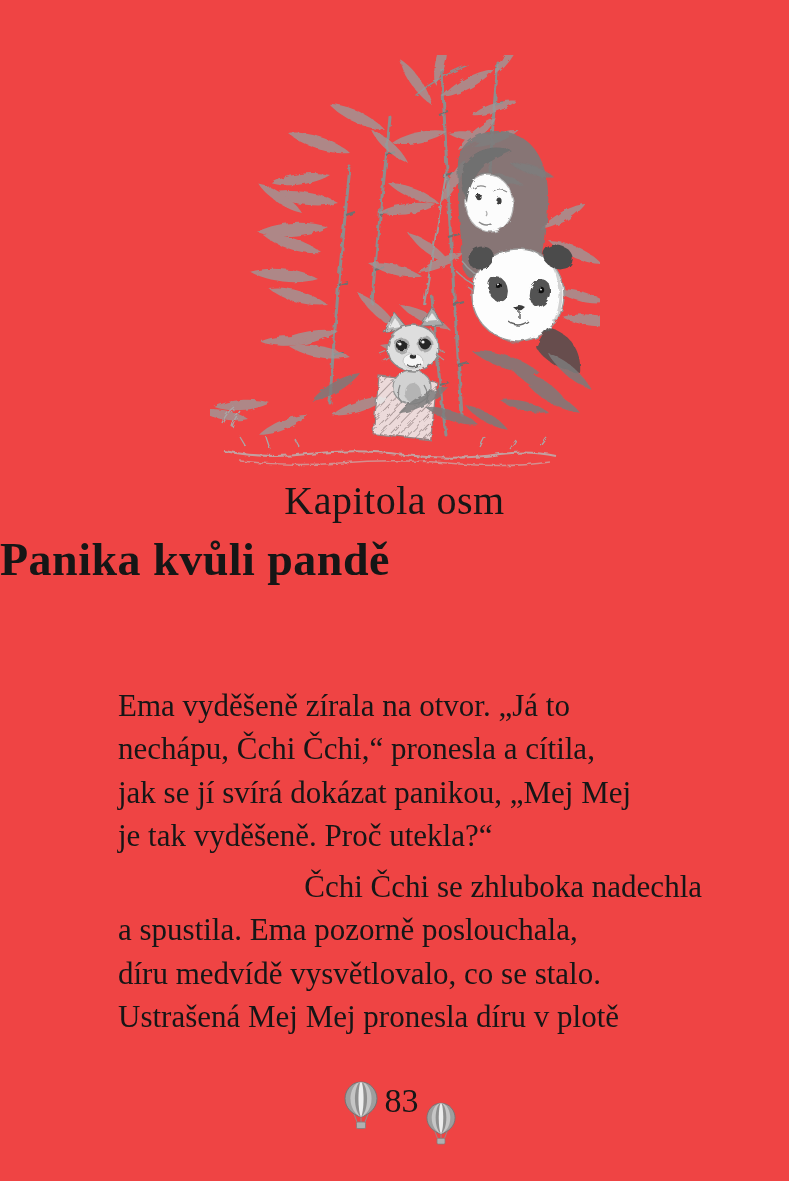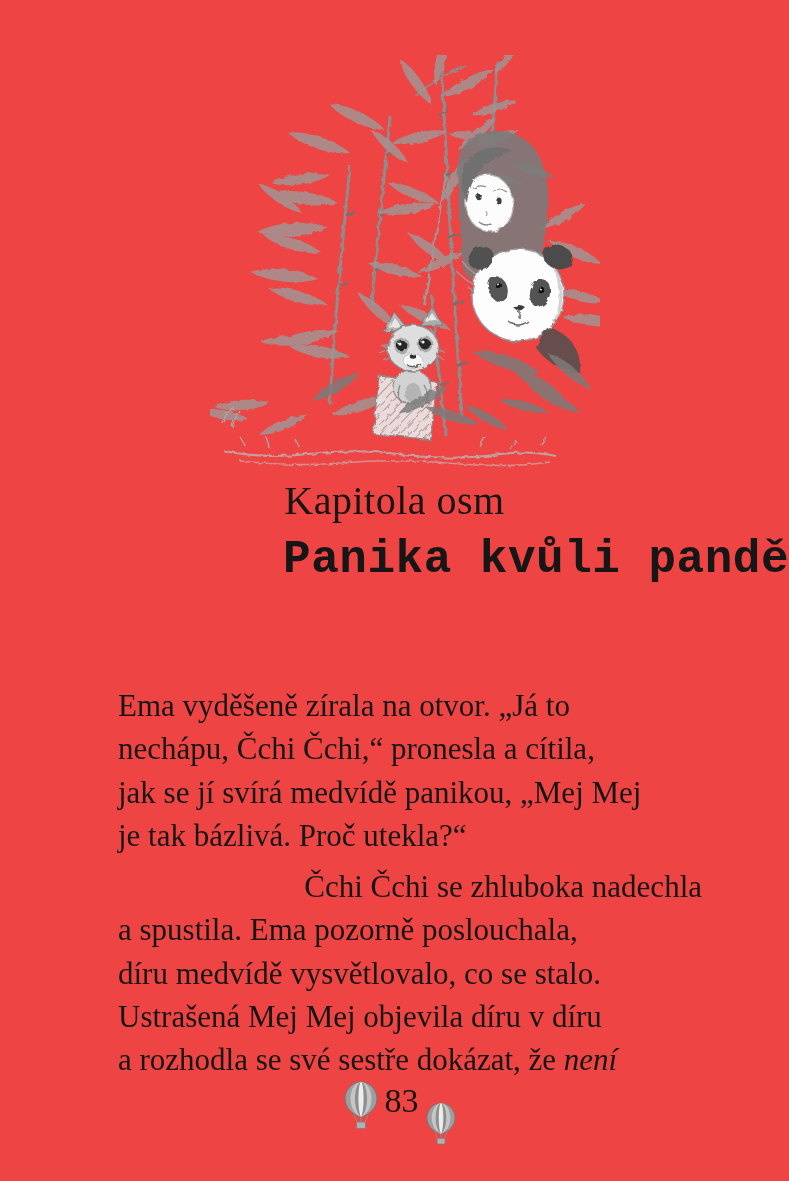--- a/index.html
+++ b/index.html
@@ -25,26 +25,25 @@
     font-size: 40px;
     line-height: 44px;
     letter-spacing: 0.5px;
     font-weight: 400;
   }
   .chapter-title {
     position: absolute;
     top: 535px;
     left: 0; right: 0;
     margin: 0;
-    text-align: right;
+    text-align: left;
     font-size: 46px;
     line-height: 50px;
     font-weight: 700;
     letter-spacing: 0.5px;
-    font-family: Liberation Mono, monospace;
   }
   .body-text {
     position: absolute;
     left: 110px;
     top: 676px;
     width: 600px;
     font-size: 31px;
     line-height: 43.3px;
     white-space: nowrap;
   }
@@ -217,29 +216,28 @@
     </g>
   </svg>
 
   <div class="chapter-label">Kapitola osm</div>
   <h1 class="chapter-title">Panika kvůli pandě</h1>
 
   <div class="body-text" id="body-text">
       <div class="paragraph">
         <div class="text-line"><span>Ema vyděšeně zírala na otvor. „Já to</span></div>
         <div class="text-line"><span>nechápu, Čchi Čchi,“ pronesla a cítila,</span></div>
-        <div class="text-line"><span>jak se jí svírá medvídě panikou, „Mej Mej</span></div>
-        <div class="text-line"><span>je tak bázlivá. Proč utekla?“</span></div>
+        <div class="text-line"><span>jak se jí svírá dokázat panikou, „Mej Mej</span></div>
+        <div class="text-line"><span>je tak vyděšeně. Proč utekla?“</span></div>
       </div>
       <div class="paragraph indent">
         <div class="text-line"><span>Čchi Čchi se zhluboka nadechla</span></div>
         <div class="text-line"><span>a spustila. Ema pozorně poslouchala,</span></div>
         <div class="text-line"><span>díru medvídě vysvětlovalo, co se stalo.</span></div>
-        <div class="text-line"><span>Ustrašená Mej Mej objevila díru v díru</span></div>
-        <div class="text-line"><span>a rozhodla se své sestře dokázat, že </span><em>není</em></div>
+        <div class="text-line"><span>Ustrašená Mej Mej pronesla díru v plotě</span></div>
       </div>
     </div>
 
   <svg class="footer-balloons" width="150" height="100" viewBox="0 0 150 100" aria-hidden="true">
     <defs>
       <path id="gore" d="M0,-18 C10.5,-18 16,-8.5 16,-1.5 C16,8 8.5,14.5 0,17 C-8.5,14.5 -16,8 -16,-1.5 C-16,-8.5 -10.5,-18 0,-18 Z"></path>
       <g id="balloon-shape">
         <path d="M-7,14 L-4,22 M7,14 L4,22 M0,17 L0,22" stroke="#8f8f8f" stroke-width="1" fill="none"></path>
         <rect x="-4.5" y="22" width="9" height="6.5" rx="1.2" fill="#b0b0b0" stroke="#7d7d7d" stroke-width="0.8"></rect>
         <use href="#gore" fill="#9e9e9e" stroke="#747474" stroke-width="1"></use>

